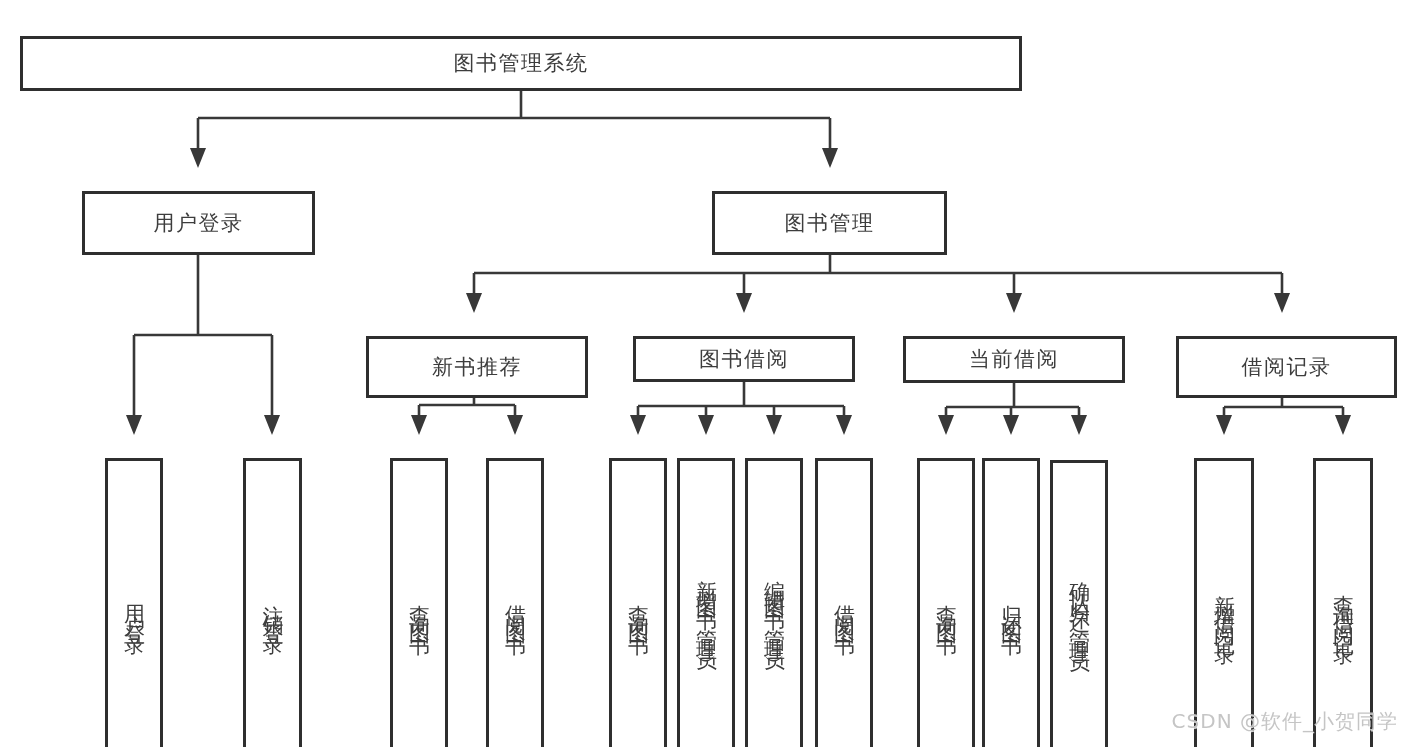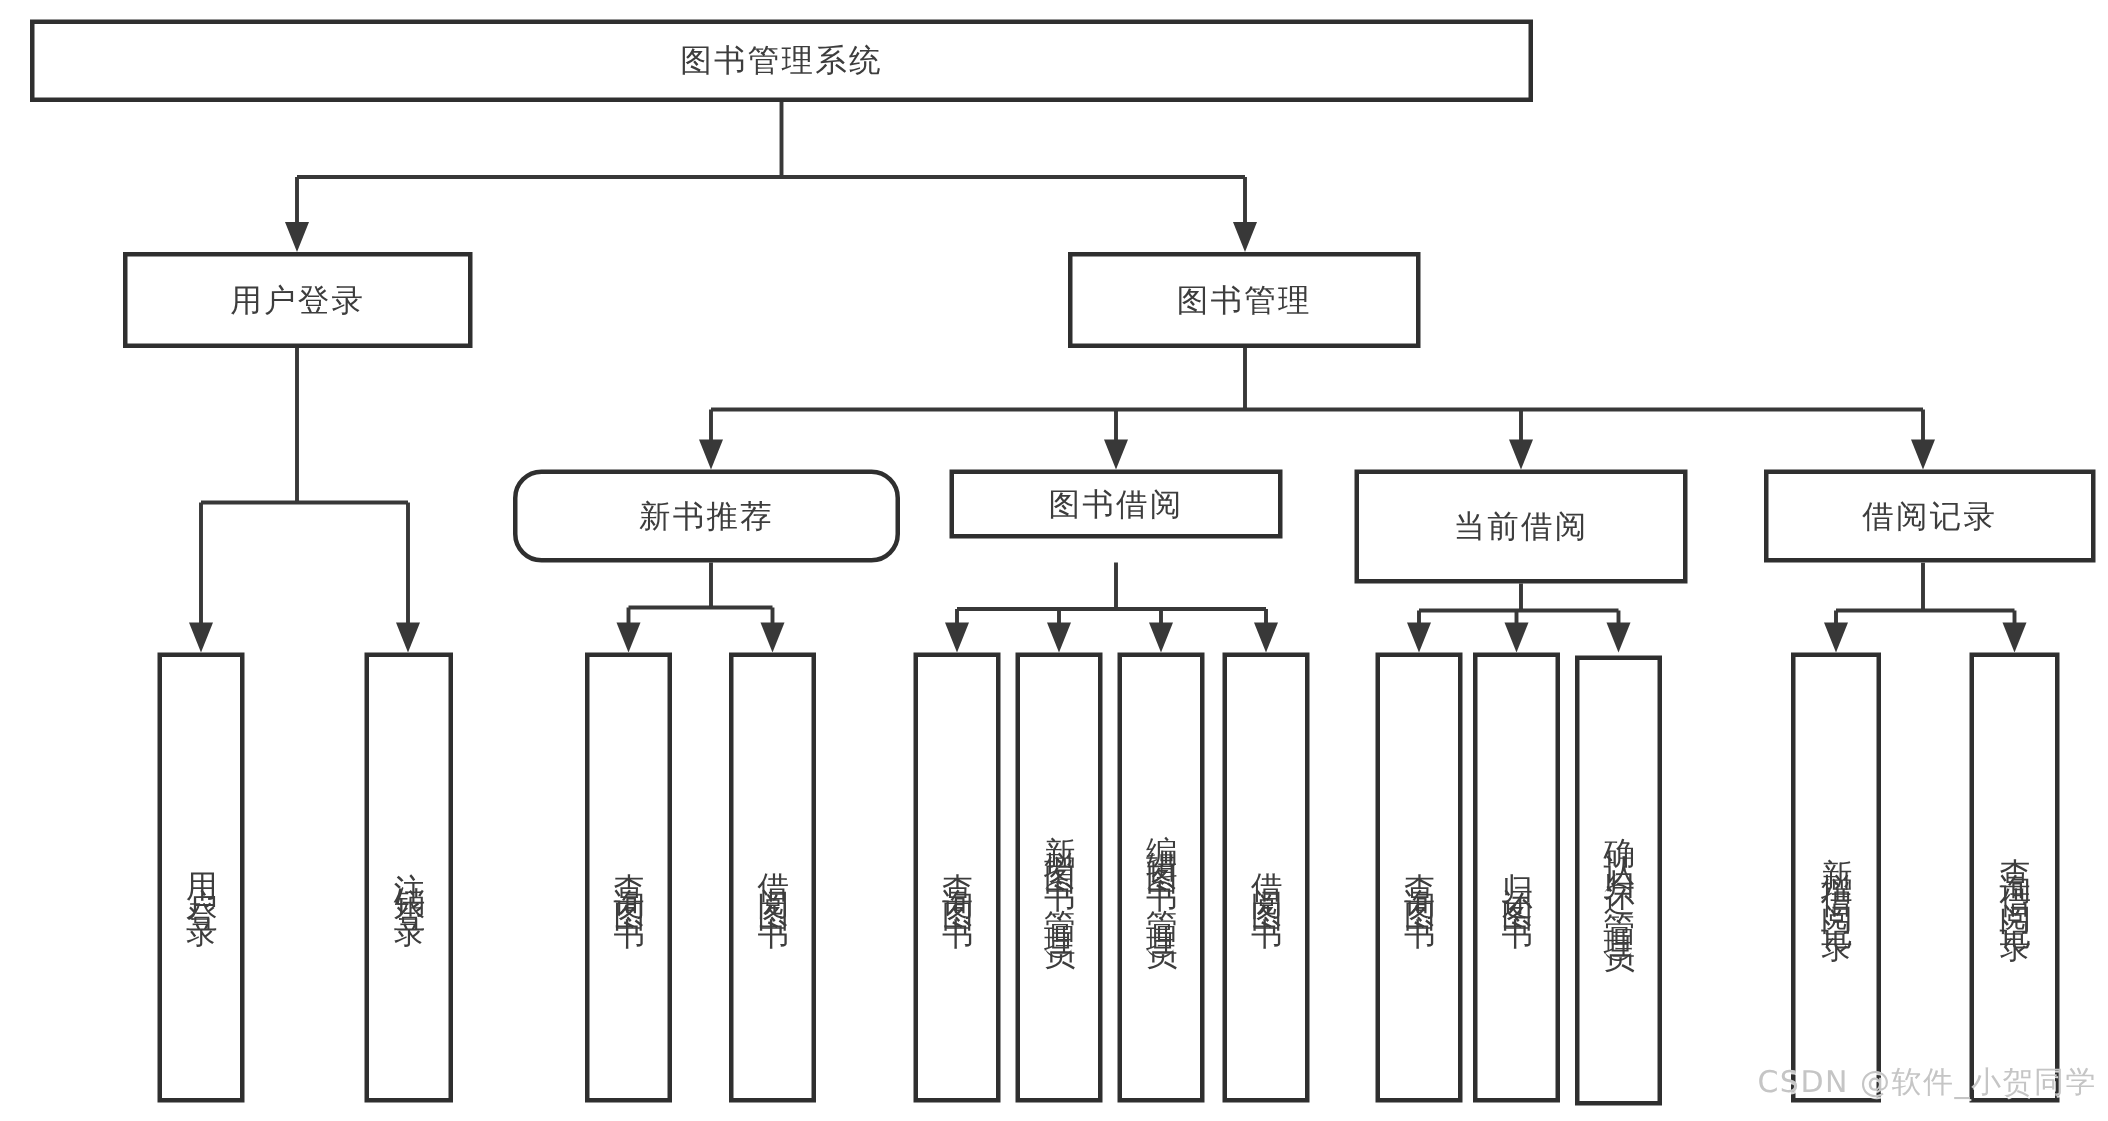--- a/index.html
+++ b/index.html
@@ -10,21 +10,21 @@
   body{font-family:"DejaVu Sans","Liberation Sans",sans-serif;}
   #stage{
     position:relative;width:1405px;height:747px;background:var(--bg);overflow:hidden;
   }
   #wires{position:absolute;left:0;top:0;width:100%;height:100%;}
   #wires path{stroke:var(--line);stroke-width:2.6;fill:none;}
   #wires polygon{fill:var(--line);stroke:none;}
   .node{
     position:absolute;background:var(--bg);border:3px solid var(--border);
     display:flex;align-items:center;justify-content:center;
-    color:var(--text);z-index:2;
+    color:var(--text);z-index:2;margin-top:23px;
   }
   .node .lbl{
     font-size:21px;color:var(--text);line-height:1;white-space:nowrap;
   }
   .horiz .lbl{letter-spacing:1.5px;}
   .vert .lbl{
     writing-mode:vertical-rl;text-orientation:mixed;letter-spacing:10px;
     white-space:normal;
   }
   #watermark{
@@ -63,27 +63,27 @@
   <div id="nodes">
       <div class="node horiz" style="left: 20px; top: 13px; width: 1002px; height: 55px;">
         <span class="lbl">图书管理系统</span>
       </div>
       <div class="node horiz" style="left: 82px; top: 168px; width: 233px; height: 64px;">
         <span class="lbl">用户登录</span>
       </div>
       <div class="node horiz" style="left: 712px; top: 168px; width: 235px; height: 64px;">
         <span class="lbl">图书管理</span>
       </div>
-      <div class="node horiz" style="left: 342px; top: 313px; width: 258px; height: 62px; border-radius: 19px;">
+      <div class="node horiz" style="left: 366px; top: 313px; width: 222px; height: 62px;">
         <span class="lbl">新书推荐</span>
       </div>
       <div class="node horiz" style="left: 633px; top: 313px; width: 222px; height: 46px;">
         <span class="lbl">图书借阅</span>
       </div>
-      <div class="node horiz" style="left: 903px; top: 313px; width: 222px; height: 76px;">
+      <div class="node horiz" style="left: 903px; top: 313px; width: 222px; height: 47px;">
         <span class="lbl">当前借阅</span>
       </div>
       <div class="node horiz" style="left: 1176px; top: 313px; width: 221px; height: 62px; text-align: center;">
         <span class="lbl">借阅记录</span>
       </div>
       <div class="node vert" style="left: 105px; top: 435px; width: 58px; height: 300px;">
         <span class="lbl">用户登录</span>
       </div>
       <div class="node vert" style="left: 243px; top: 435px; width: 59px; height: 300px;">
         <span class="lbl">注销登录</span>

